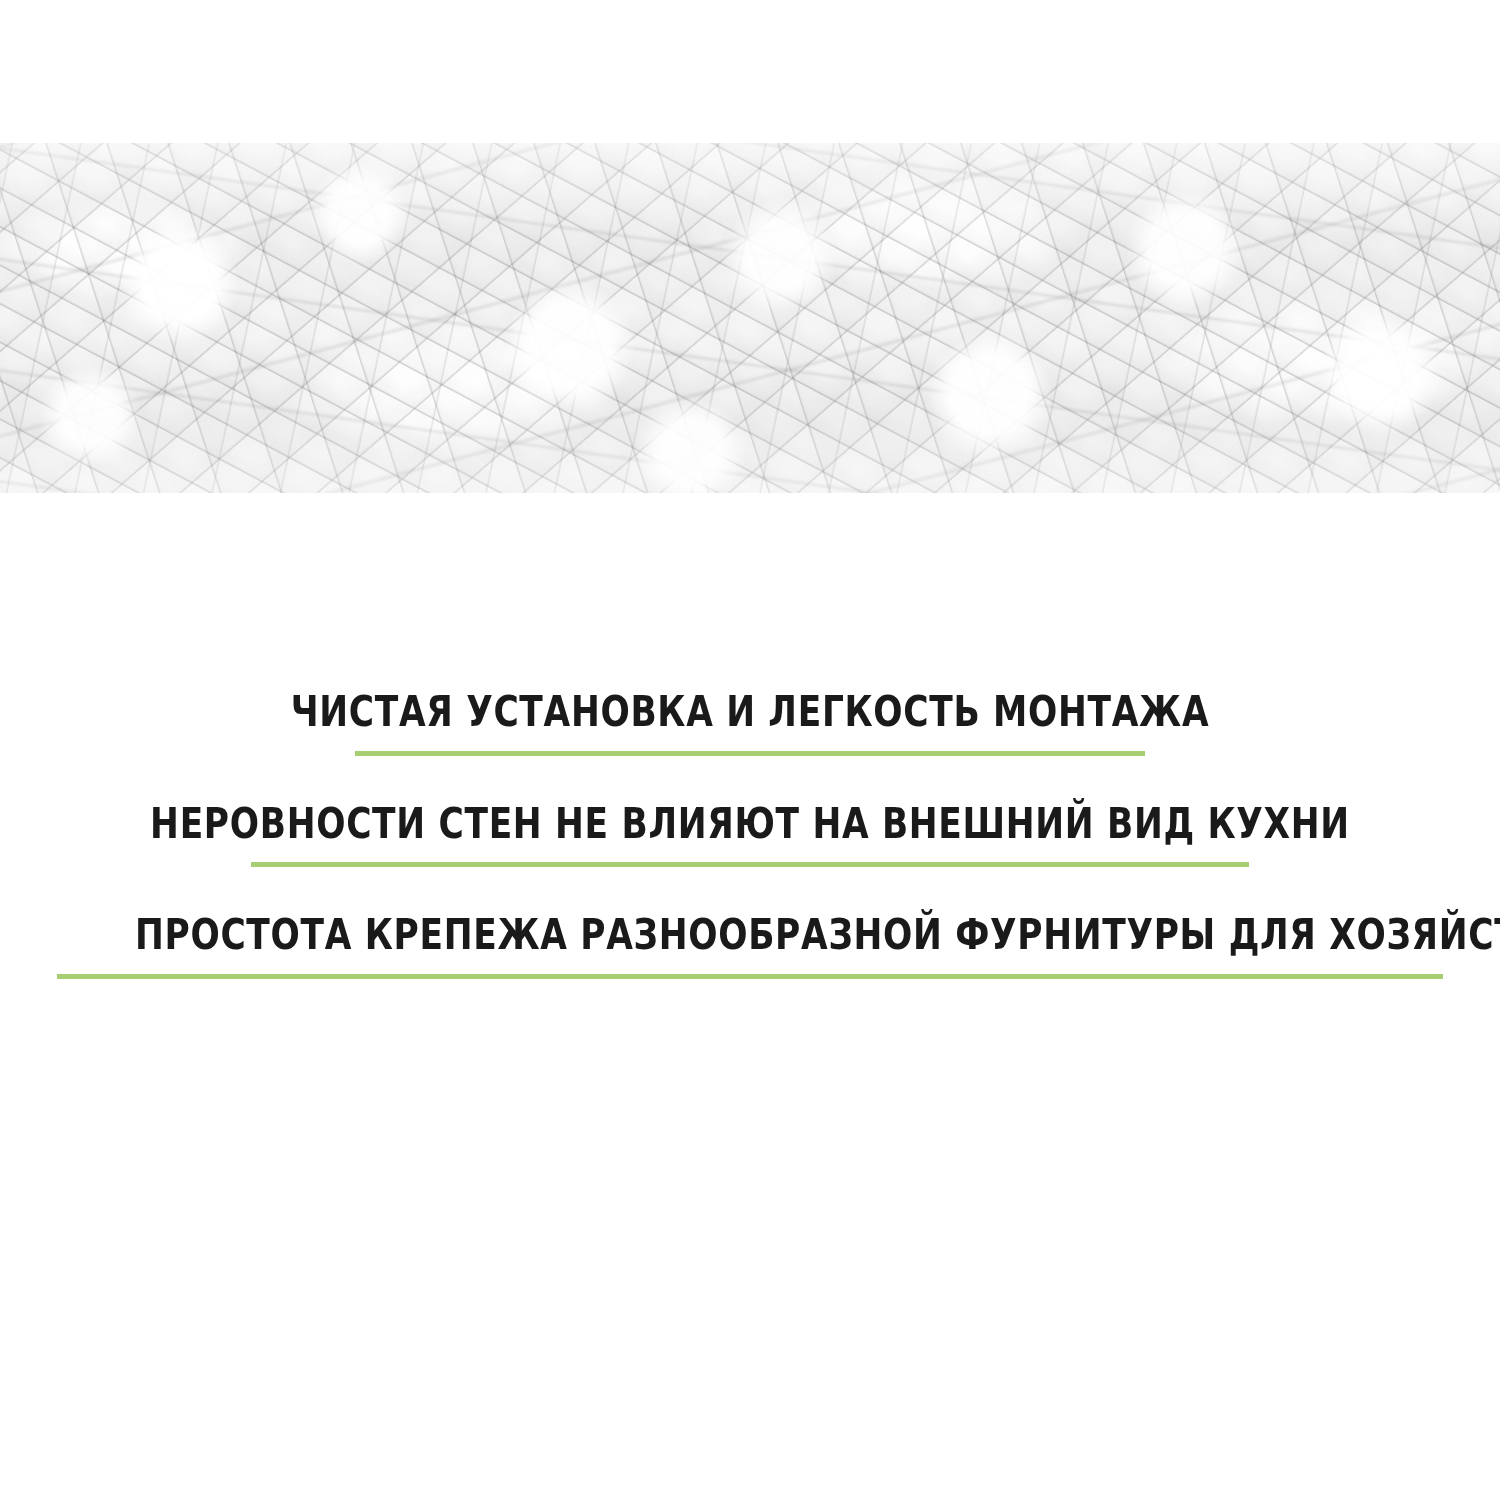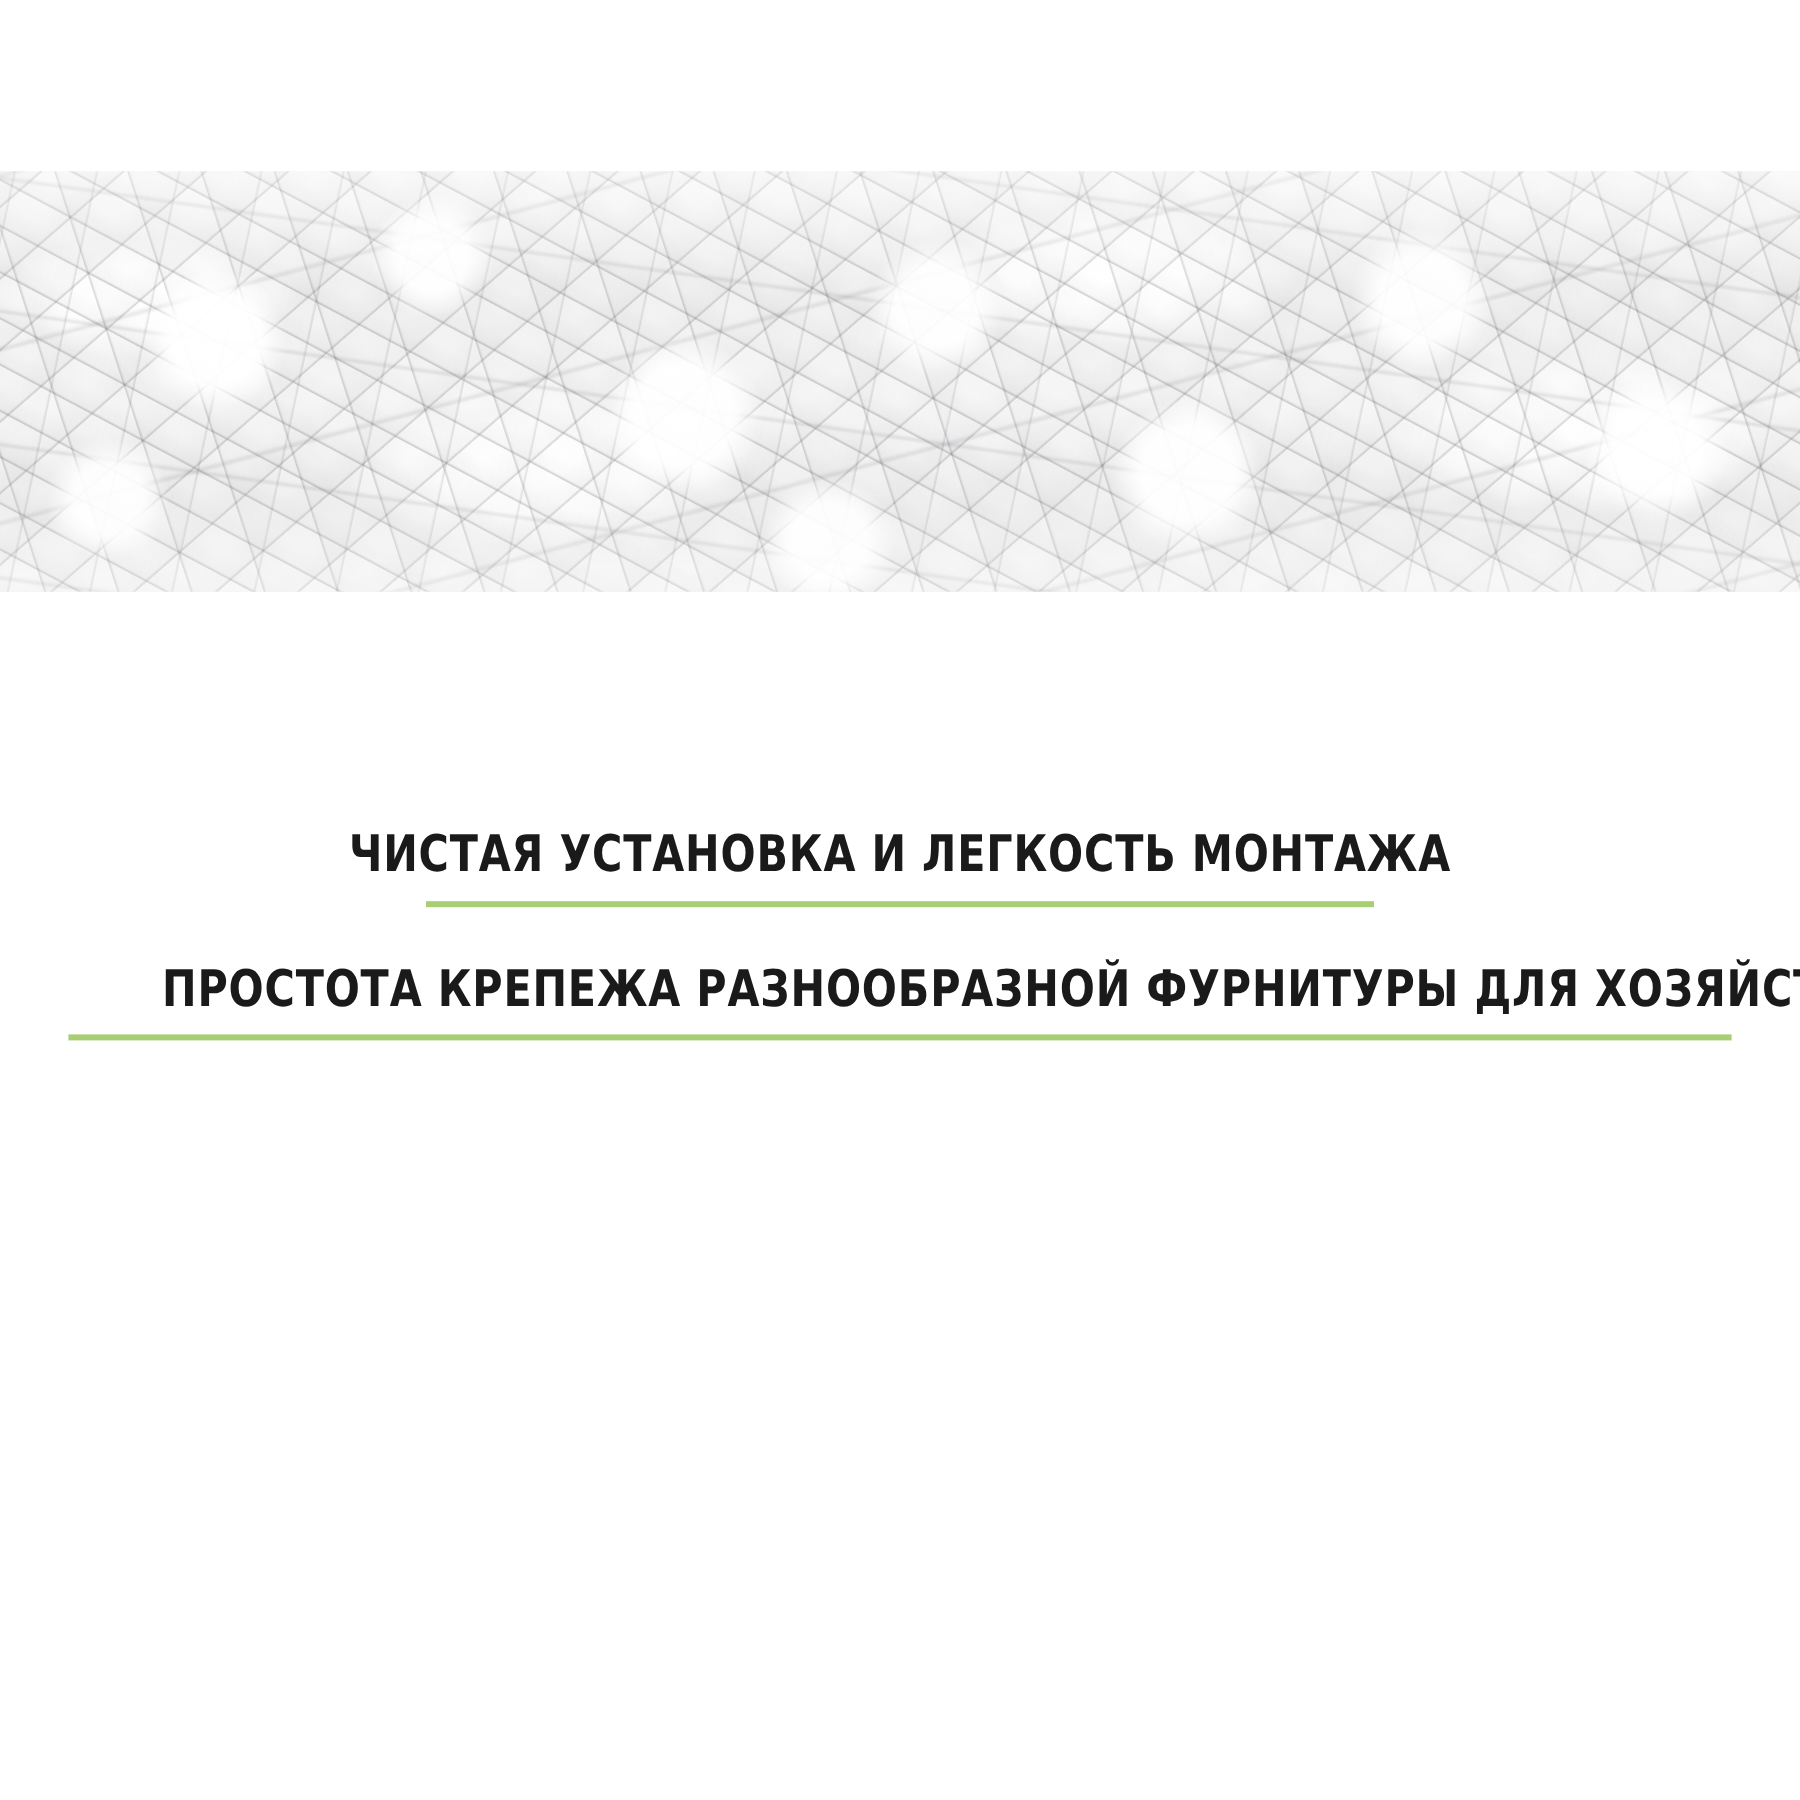--- a/index.html
+++ b/index.html
@@ -193,20 +193,24 @@
     <div class="marble-shade"></div>
   </div>
 
   <div class="features">
 
     <div class="feature f1">
       <span class="feature-text">ЧИСТАЯ УСТАНОВКА И ЛЕГКОСТЬ МОНТАЖА</span>
       <div class="feature-rule"></div>
     </div>
 
+    <div class="feature f2">
+      <span class="feature-text">НЕРОВНОСТИ СТЕН НЕ ВЛИЯЮТ НА ВНЕШНИЙ ВИД КУХНИ</span>
+      <div class="feature-rule"></div>
+    </div>
 
 
     <div class="feature f4">
       <span class="feature-text">ПРОСТОТА КРЕПЕЖА РАЗНООБРАЗНОЙ ФУРНИТУРЫ ДЛЯ ХОЗЯЙСТВЕННЫХ НУЖД</span>
       <div class="feature-rule"></div>
     </div>
 
   </div>
 
 </div>

